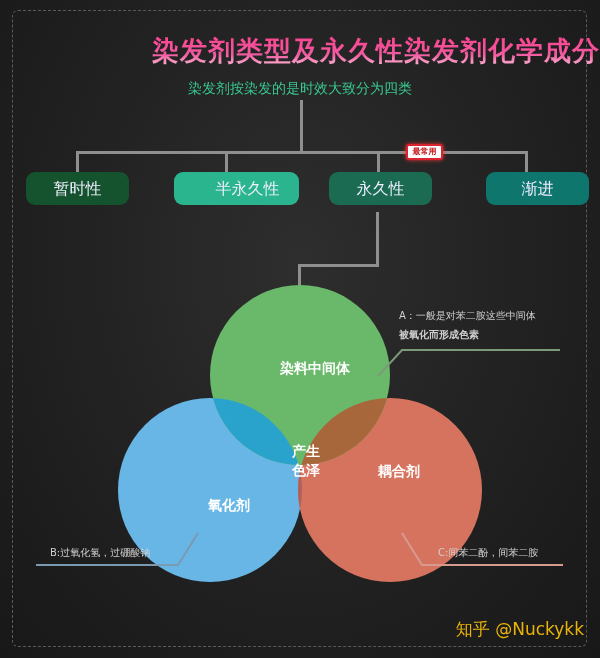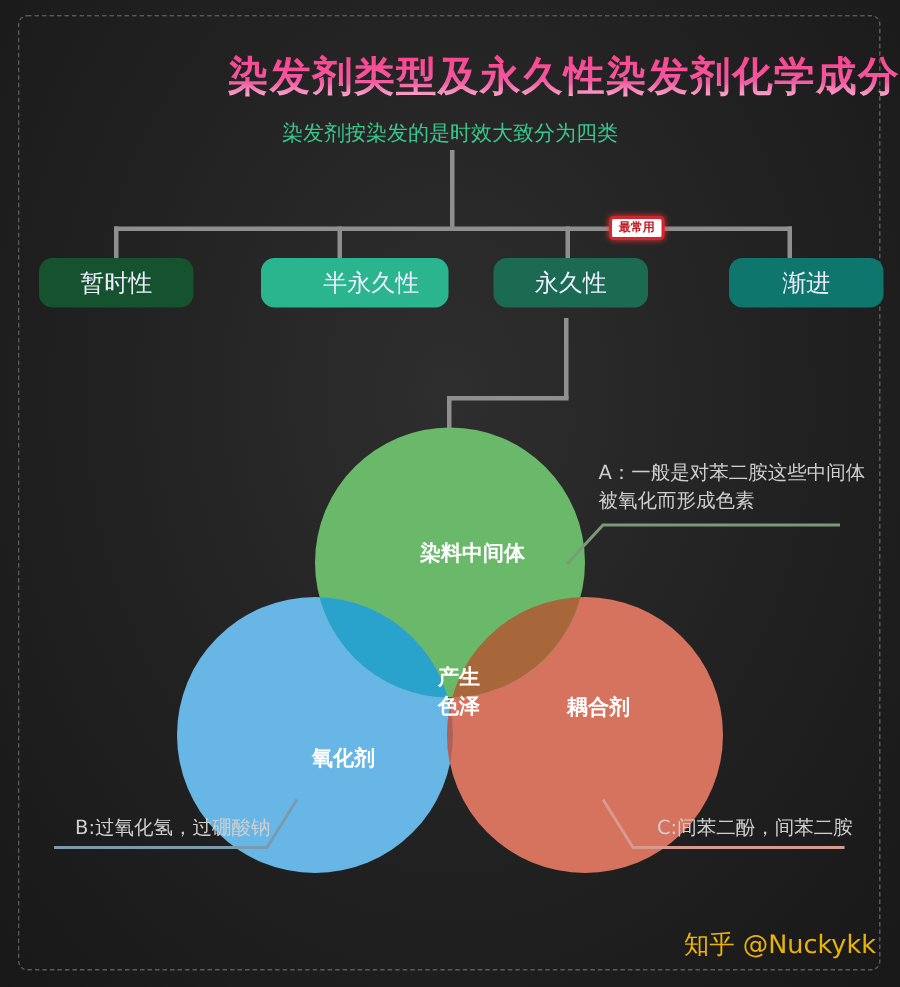--- a/index.html
+++ b/index.html
@@ -7,21 +7,21 @@
   .bg{position:absolute;left:0;top:0;width:600px;height:658px;background:radial-gradient(ellipse at 50% 40%,#2e2e2e 0%,#202020 60%,#181818 100%);}
   .frame{position:absolute;left:12px;top:10px;width:573px;height:635px;border:1px dashed #5a5a5a;border-radius:6px;}
   .title{position:absolute;left:0;top:33px;width:600px;text-align:right;font-size:27px;font-weight:bold;color:#e8317a;letter-spacing:1px;
     background:linear-gradient(#ff3f8c,#f05aa0 60%,#ffd0e2);-webkit-background-clip:text;background-clip:text;-webkit-text-fill-color:transparent;}
   .subtitle{position:absolute;left:0;top:80px;width:600px;text-align:center;font-size:14px;font-weight:normal;color:#38c98f;}
   .line{position:absolute;background:#8f8f8f;}
   .cat{position:absolute;top:172px;height:33px;width:103px;border-radius:9px;color:#eef;font-size:16px;line-height:33px;text-align:center;cursor:pointer;}
   .badge{position:absolute;left:406px;top:144px;width:33px;height:12px;background:#fff;border:2px solid #d9232f;border-radius:3px;color:#c4171f;font-size:8px;font-weight:bold;line-height:12px;text-align:center;box-shadow:0 0 4px #e33;}
   svg.venn{position:absolute;left:0;top:0;}
   .vlabel{position:absolute;color:#fff;font-size:14px;font-weight:bold;text-align:right;}
-  .note{position:absolute;color:#cfcfcf;font-size:13px;line-height:20px;}
+  .note{position:absolute;color:#cfcfcf;font-size:10px;line-height:20px;}
   .watermark{position:absolute;right:16px;top:618px;color:#eab308;font-size:17px;}
 </style>
 </head>
 <body>
 
 <div class="bg"></div>
 <div class="frame"></div>
 
 <div class="title">染发剂类型及永久性染发剂化学成分</div>
 <div class="subtitle">染发剂按染发的是时效大致分为四类</div>
@@ -71,17 +71,17 @@
   <polyline points="402,533 422,565 563,565" fill="none" stroke="#d89a8e" stroke-width="2"></polyline>
 </svg>
 
 <div class="vlabel" style="left:250px;top:360px;width:100px;">染料中间体</div>
 <div class="vlabel" style="left:180px;top:497px;width:70px;">氧化剂</div>
 <div class="vlabel" style="left:350px;top:463px;width:70px;">耦合剂</div>
 <div class="vlabel" style="left:280px;top:443px;width:40px;">产生</div>
 <div class="vlabel" style="left:280px;top:462px;width:40px;">色泽</div>
 
 <div class="note" style="left:399px;top:306px;">A：一般是对苯二胺这些中间体</div>
-<div class="note" style="left:399px;top:325px;">被氧化而形成色素</div>
+<div class="note" style="left:399px;top:325px;font-weight:bold;">被氧化而形成色素</div>
 <div class="note" style="left:38px;top:543px;margin-left:12px;">B:过氧化氢，过硼酸钠</div>
 <div class="note" style="left:438px;top:543px;">C:间苯二酚，间苯二胺</div>
 
 <div class="watermark">知乎 @Nuckykk</div>
 
 </body></html>

